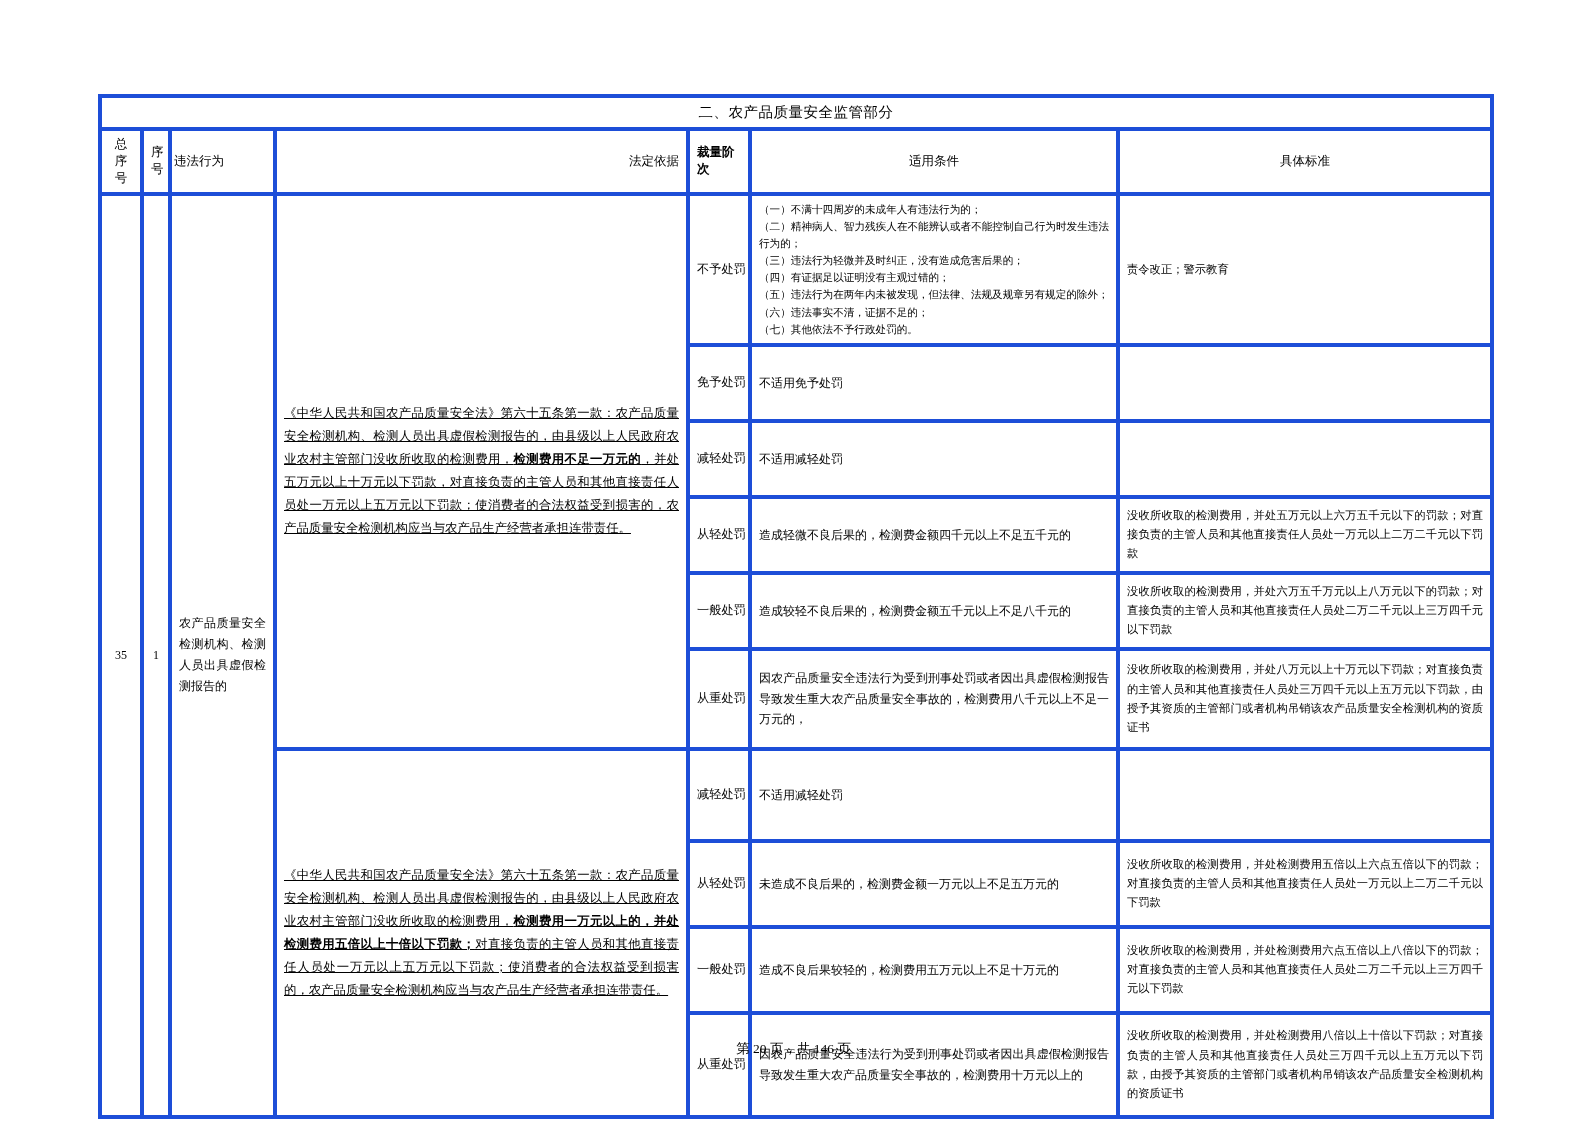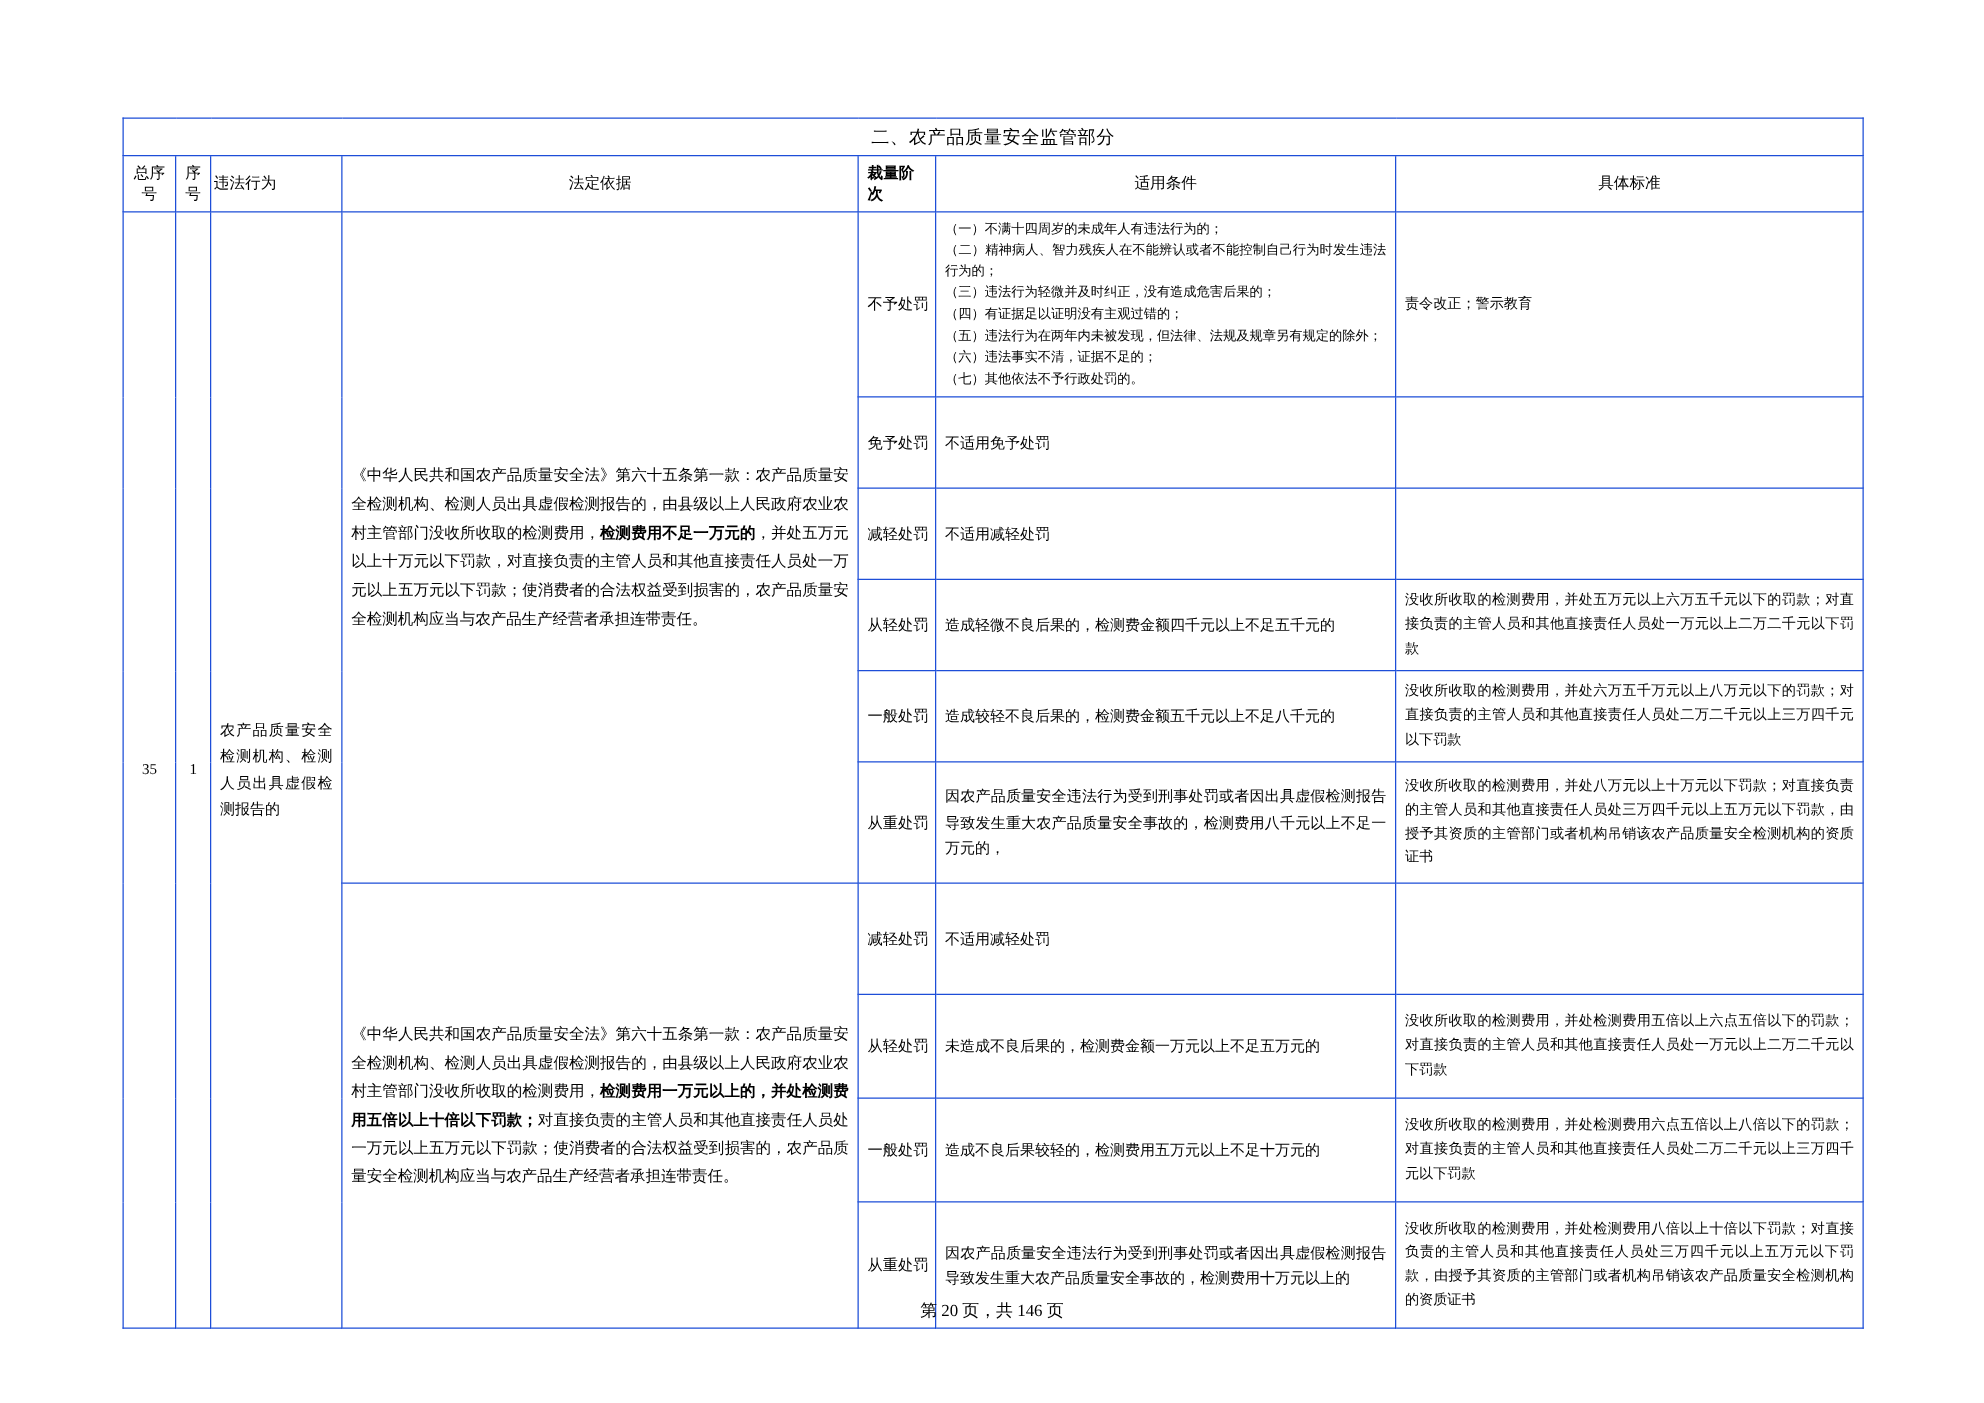--- a/index.html
+++ b/index.html
@@ -23,21 +23,21 @@
   }
   .doc-table {
     position: absolute;
     left: 98px;
     top: 94px;
     width: 1392px;
     border-collapse: collapse;
     table-layout: fixed;
   }
   .doc-table td, .doc-table th {
-    border: 1px solid #1d4ed8;
+    border: 4px solid #1d4ed8;
     vertical-align: middle;
     padding: 5px 7px;
     font-weight: normal;
     margin-left: 43px;
   }
   .section-title {
     text-align: center;
     font-size: 14.5px;
     font-weight: bold;
     padding: 8px 4px;
@@ -59,20 +59,21 @@
     line-height: 1.75;
     text-align: justify;
     vertical-align: middle;
   }
   .c-basis {
     font-size: 12.4px;
     line-height: 1.85;
     text-align: justify;
     vertical-align: middle;
     padding: 10px 10px;
+    text-decoration: underline;
   }
   .c-basis b {
     font-weight: bold;
   }
   .c-level {
     font-size: 12.2px;
     white-space: nowrap;
   }
   .c-cond {
     font-size: 12px;
@@ -116,21 +117,21 @@
       <col style="width:374px">
     </colgroup>
     <tbody>
       <tr>
         <td class="section-title" colspan="7">二、农产品质量安全监管部分</td>
       </tr>
       <tr>
         <td class="col-head">总序号</td>
         <td class="col-head">序号</td>
         <td class="col-head" style="text-align:left; padding-left:2px;">违法行为</td>
-        <td class="col-head" style="text-align:center; padding-left:7px;">法定依据</td>
+        <td class="col-head" style="text-align:right; padding-left:7px;">法定依据</td>
         <td class="col-head" style="text-align:left; padding-left:7px;font-weight:bold;">裁量阶次</td>
         <td class="col-head">适用条件</td>
         <td class="col-head">具体标准</td>
       </tr>
 
       <tr>
         <td class="c-num" rowspan="10">35</td>
         <td class="c-num" rowspan="10">1</td>
         <td class="c-behavior" rowspan="10">农产品质量安全检测机构、检测人员出具虚假检测报告的</td>
         <td class="c-basis" rowspan="6"><span>《中华人民共和国农产品质量安全法》第六十五条第一款：农产品质量安全检测机构、检测人员出具虚假检测报告的，由县级以上人民政府农业农村主管部门没收所收取的检测费用，</span><b>检测费用不足一万元的</b><span>，并处五万元以上十万元以下罚款，对直接负责的主管人员和其他直接责任人员处一万元以上五万元以下罚款；使消费者的合法权益受到损害的，农产品质量安全检测机构应当与农产品生产经营者承担连带责任。</span></td>

